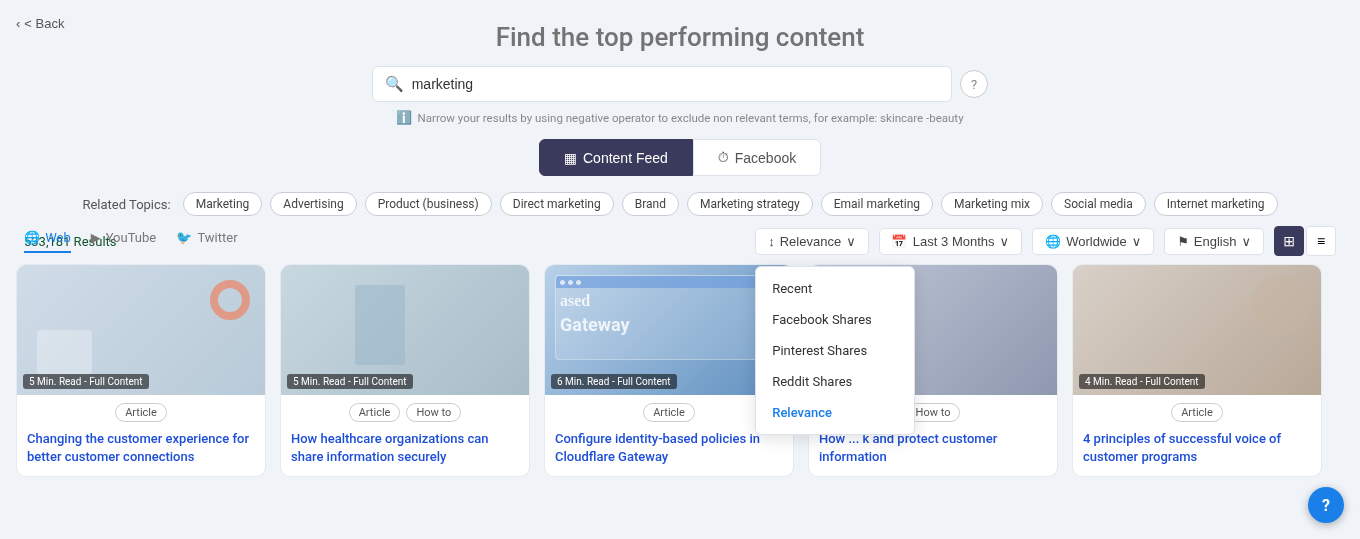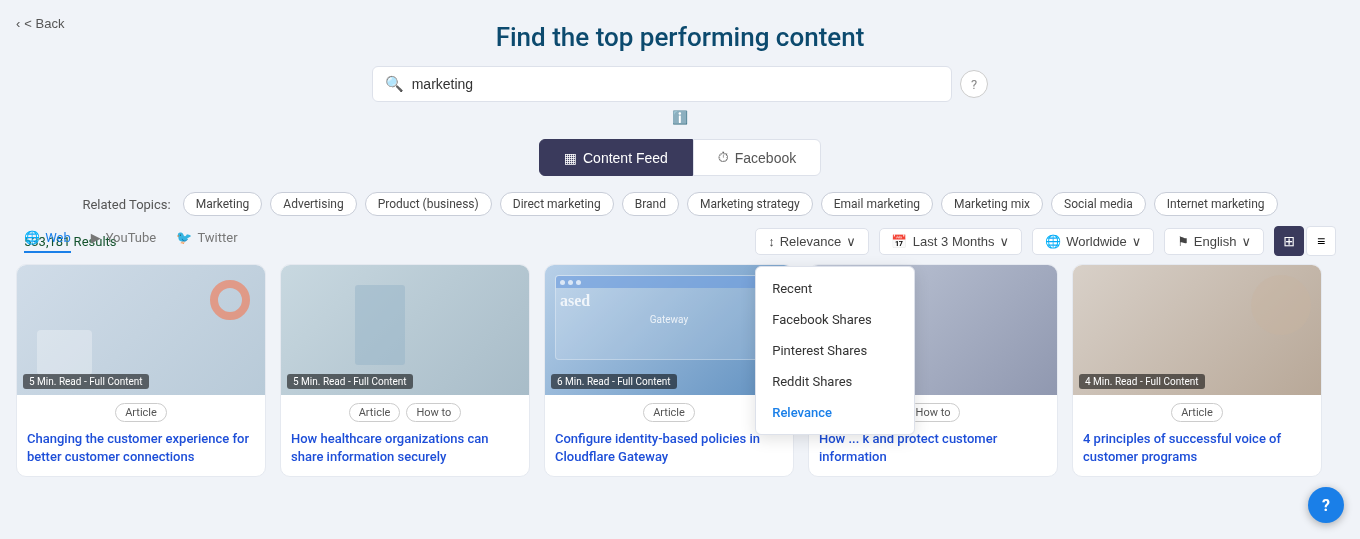--- a/index.html
+++ b/index.html
@@ -26,21 +26,21 @@
       background: none;
       border: none;
     }
 
     
     .page-title {
       text-align: center;
       padding-top: 22px;
       font-size: 26px;
       font-weight: 500;
-      color: #0c4a6e;
+      color: #737373;
     }
 
     
     .search-container {
       display: flex;
       justify-content: center;
       align-items: center;
       margin-top: 14px;
       gap: 8px;
     }
@@ -328,20 +328,21 @@
     <span class="search-icon-svg">🔍</span>
     <input class="search-input" type="text" value="marketing" style="">
   </div>
   <div class="help-icon">
     <span>?</span>
   </div>
 </div>
 
 <div class="hint-text">
   <span class="hint-icon">ℹ️</span>
+  <span>Narrow your results by using negative operator to exclude non relevant terms, for example: skincare -beauty</span>
 </div>
 
 <div class="main-tabs">
   <button class="tab-btn active">
     <span>▦</span>
     <span>Content Feed</span>
   </button>
   <button class="tab-btn inactive">
     <span>⏱</span>
     <span>Facebook</span>
@@ -455,21 +456,21 @@
   <div class="card">
     <div class="card-img img3">
 
       <div style="position:absolute;top:10px;left:10px;right:10px;height:85px;background:rgba(255,255,255,0.15);border-radius:4px;border:1px solid rgba(255,255,255,0.3);">
         <div style="height:12px;background:rgba(100,150,220,0.6);border-radius:3px 3px 0 0;display:flex;align-items:center;padding:0 4px;gap:3px;">
           <div style="width:5px;height:5px;border-radius:50%;background:rgba(255,255,255,0.7);"></div>
           <div style="width:5px;height:5px;border-radius:50%;background:rgba(255,255,255,0.7);"></div>
           <div style="width:5px;height:5px;border-radius:50%;background:rgba(255,255,255,0.7);"></div>
         </div>
         <div style="padding:4px;font-size:16px;font-weight:bold;color:rgba(255,255,255,0.8);font-family:Liberation Serif, serif;">ased</div>
-        <div style="padding:0 4px;font-size:10px;font-weight:normal;color:rgba(255,255,255,0.8);text-align:center;">Gateway</div>
+        <div style="padding:0 4px;font-size:18px;font-weight:bold;color:rgba(255,255,255,0.8);">Gateway</div>
       </div>
       <span class="card-read-badge">6 Min. Read - Full Content</span>
     </div>
     <div class="card-tags">
       <span class="card-tag">Article</span>
     </div>
     <div class="card-title">Configure identity-based policies in Cloudflare Gateway</div>
   </div>
 
   <div class="card">

